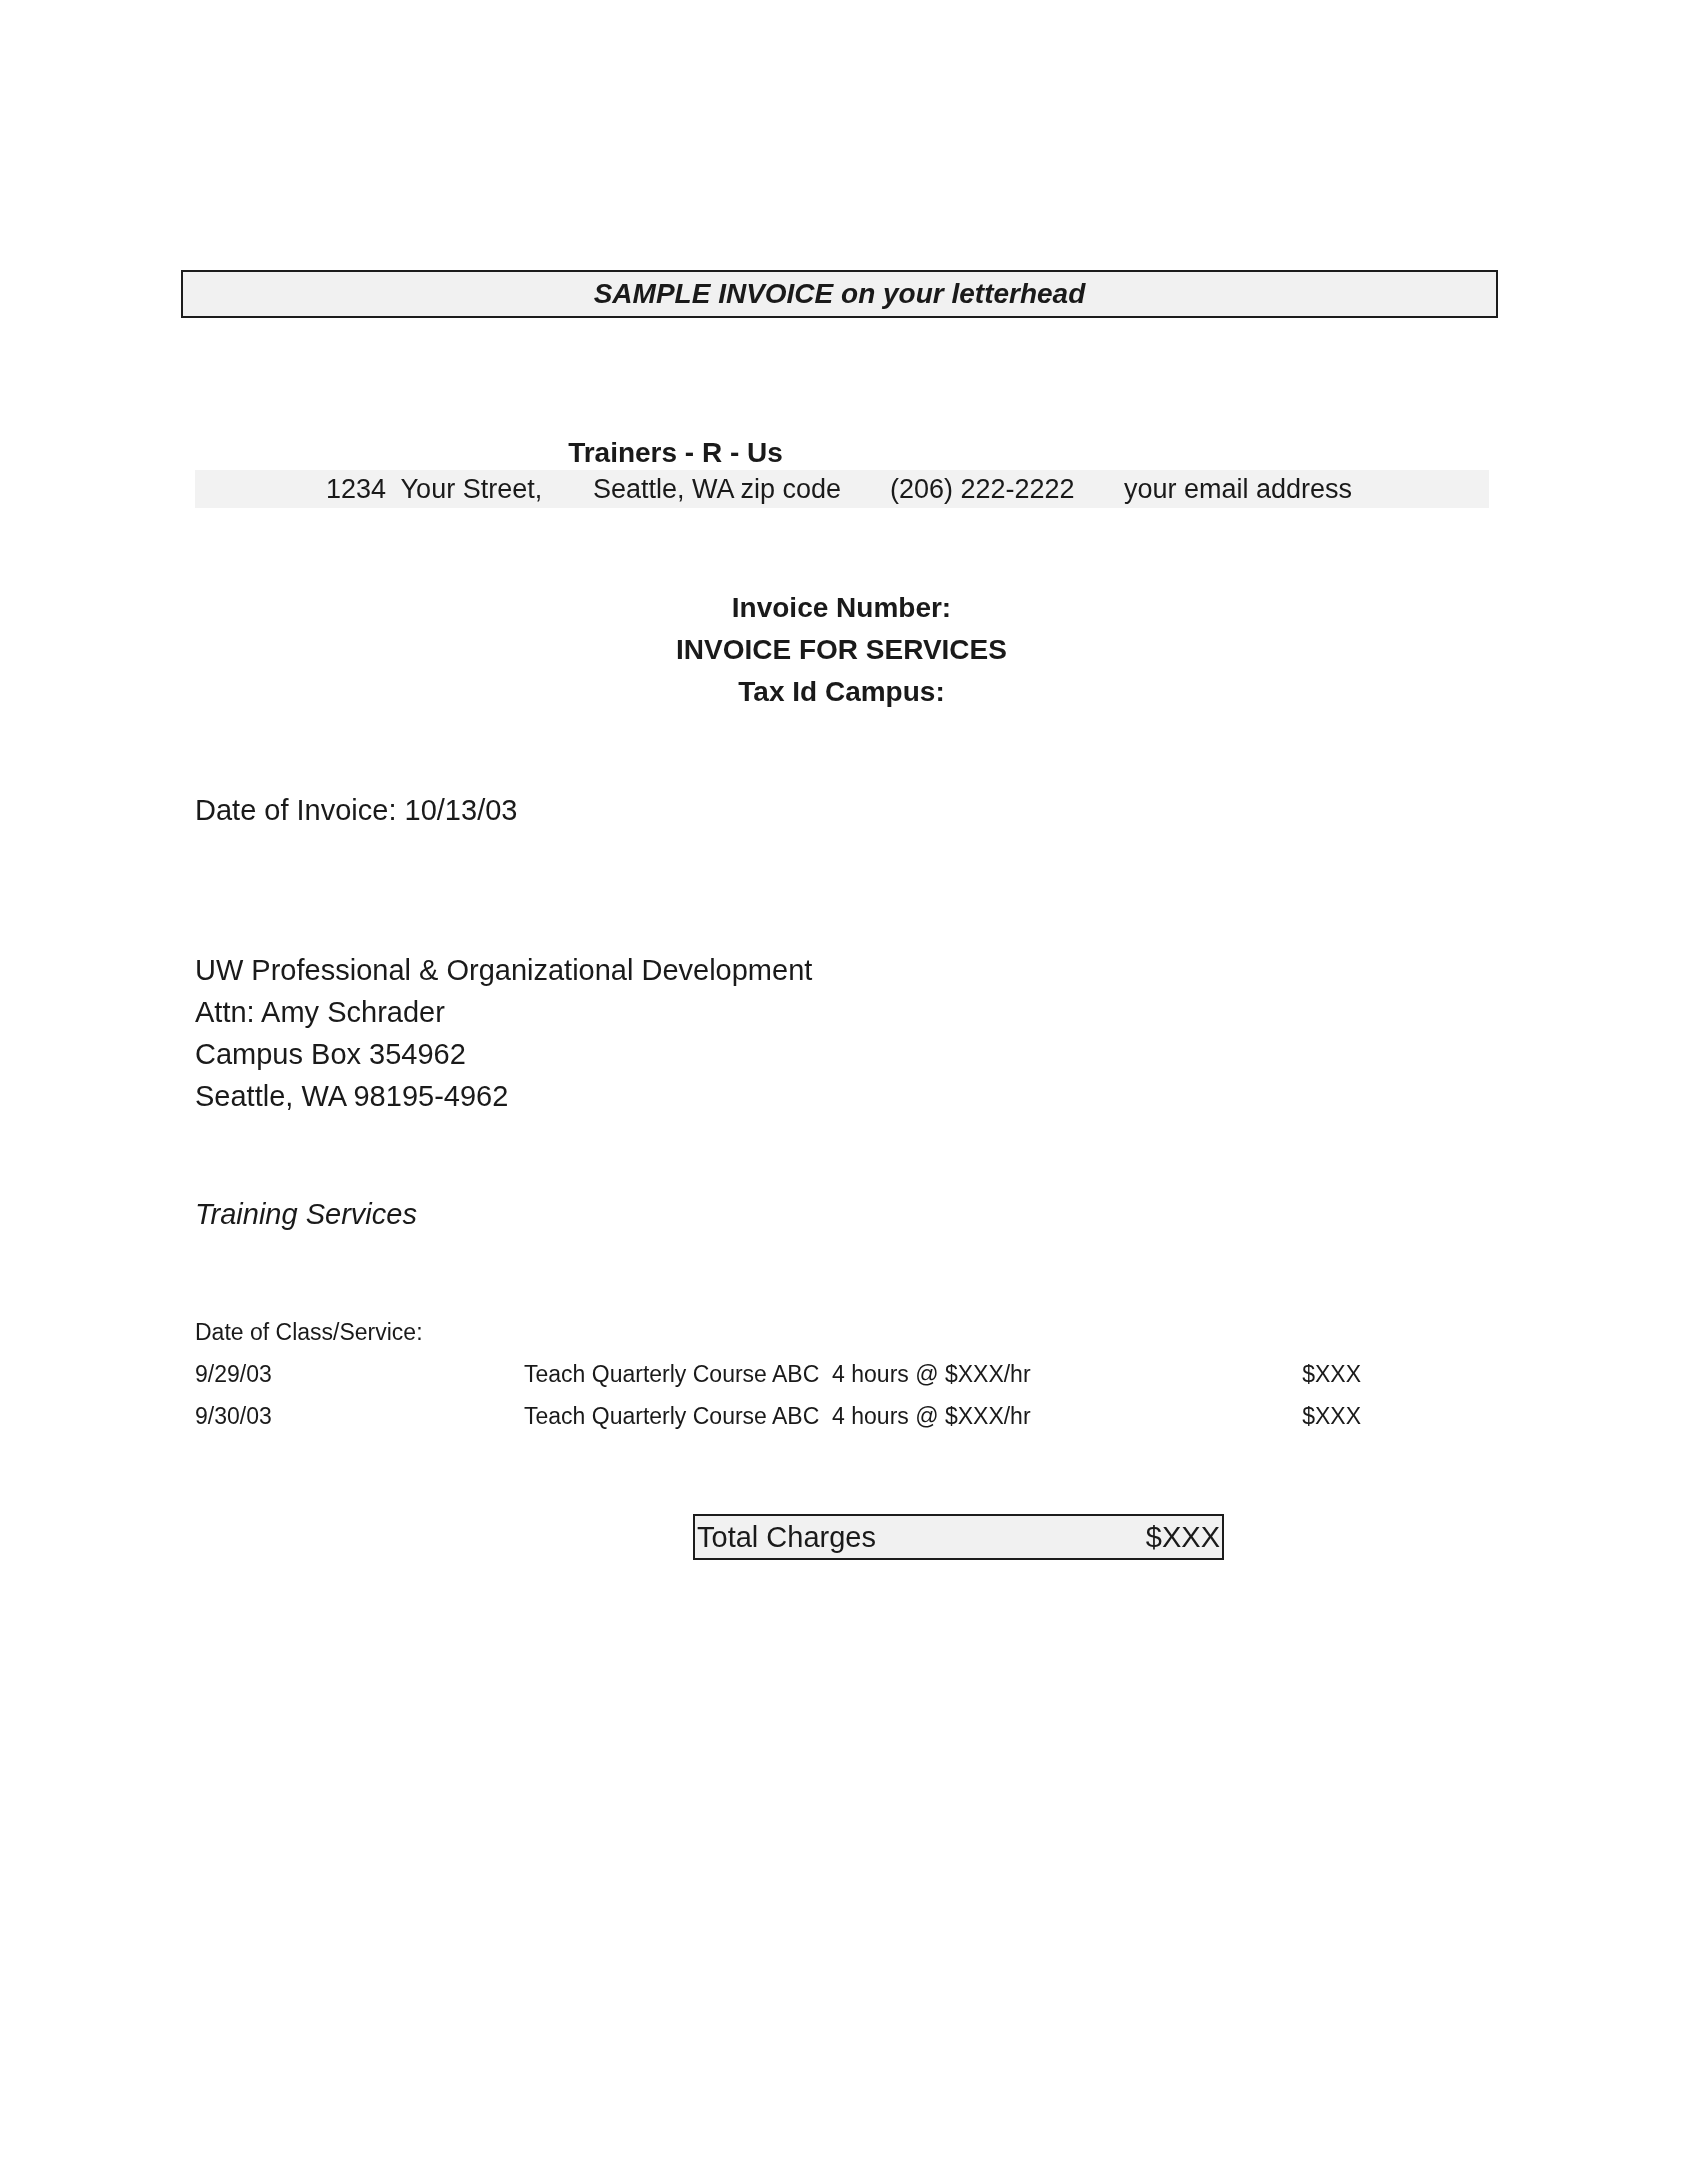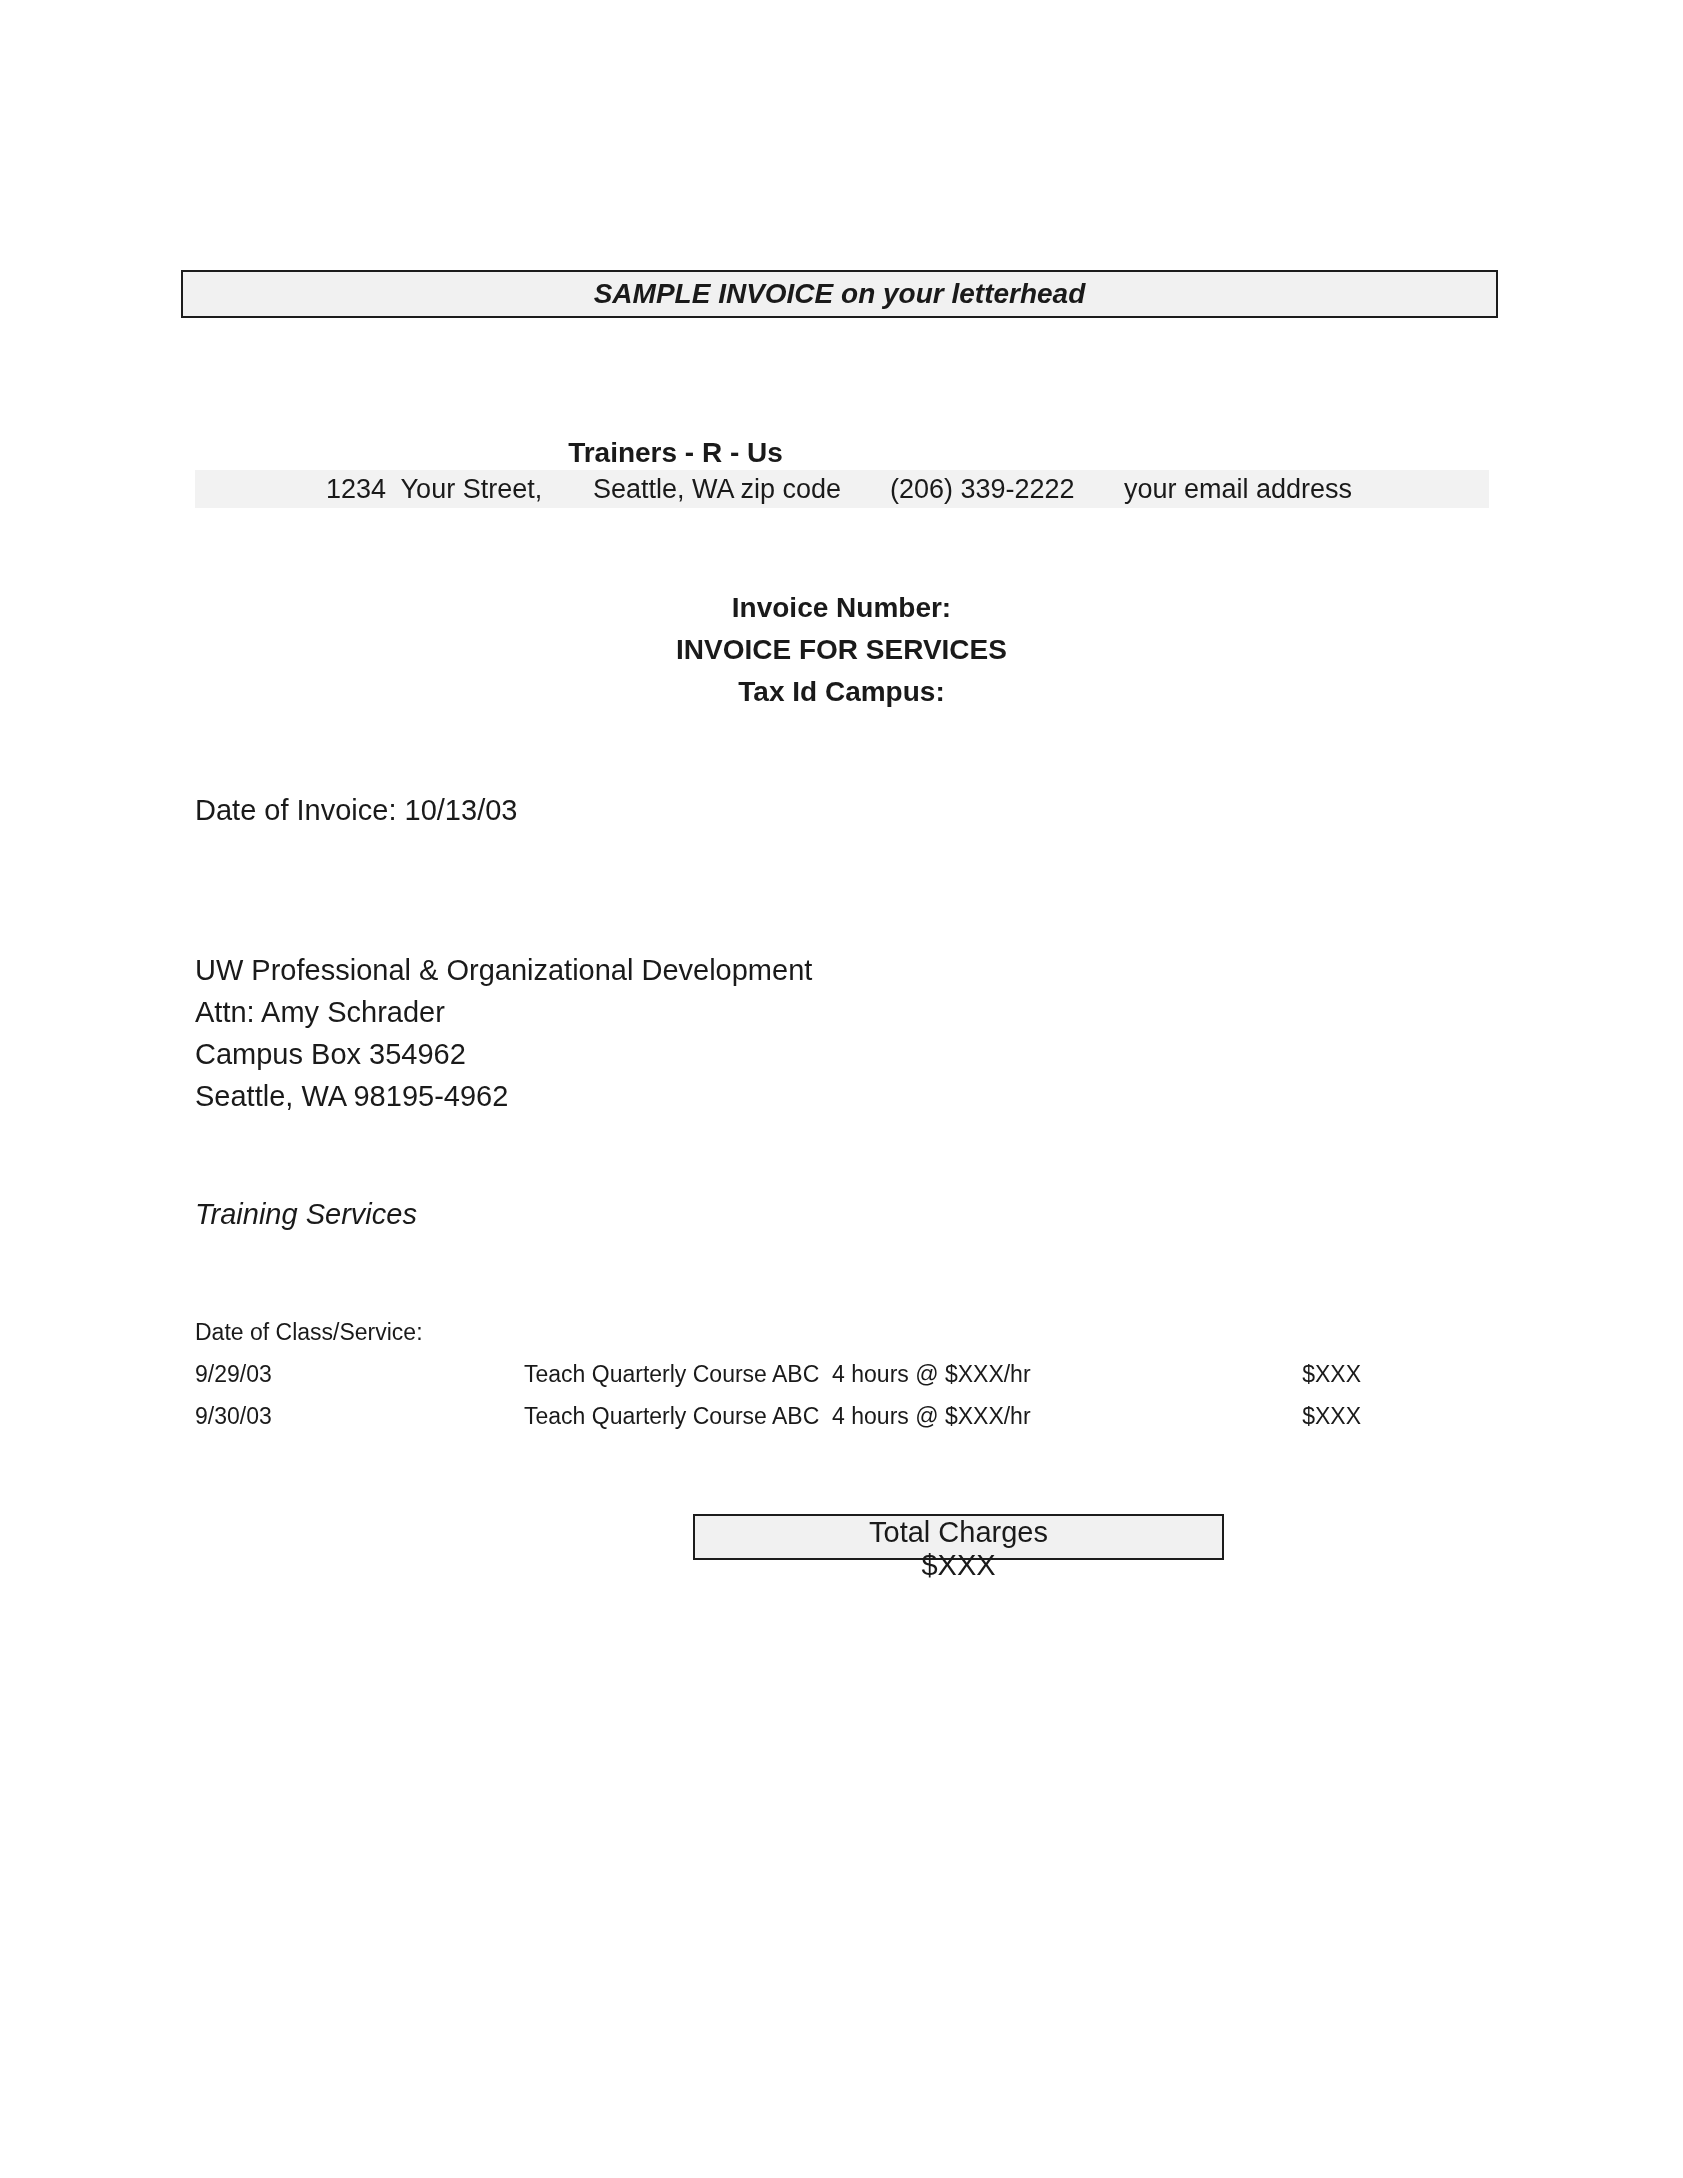--- a/index.html
+++ b/index.html
@@ -75,38 +75,37 @@
   .total-box {
     position: absolute;
     left: 693px; top: 1514px;
     width: 523px; height: 42px;
     background: #f1f1f1;
     border: 2px solid #1c1c1c;
     display: flex; align-items: center; justify-content: space-between;
     font-size: 29px;
     padding: 0 2px;
     box-sizing: content-box;
-    flex-direction: column;
   }
 </style>
 </head>
 <body>
 
 <div class="page">
 
   <div class="banner">
     <span>SAMPLE INVOICE on your letterhead</span>
   </div>
 
   <div class="company">Trainers - R - Us</div>
 
   <div class="addr-band">
     <span class="addr-street">1234  Your Street,</span>
     <span class="addr-city">Seattle, WA zip code</span>
-    <span class="addr-phone">(206) 339-2222</span>
+    <span class="addr-phone">(206) 222-2222</span>
     <span class="addr-email">your email address</span>
   </div>
 
   <div class="doc-header">
     <div>Invoice Number:</div>
     <div>INVOICE FOR SERVICES</div>
     <div>Tax Id Campus:</div>
   </div>
 
   <div class="invoice-date">Date of Invoice: 10/13/03</div>

